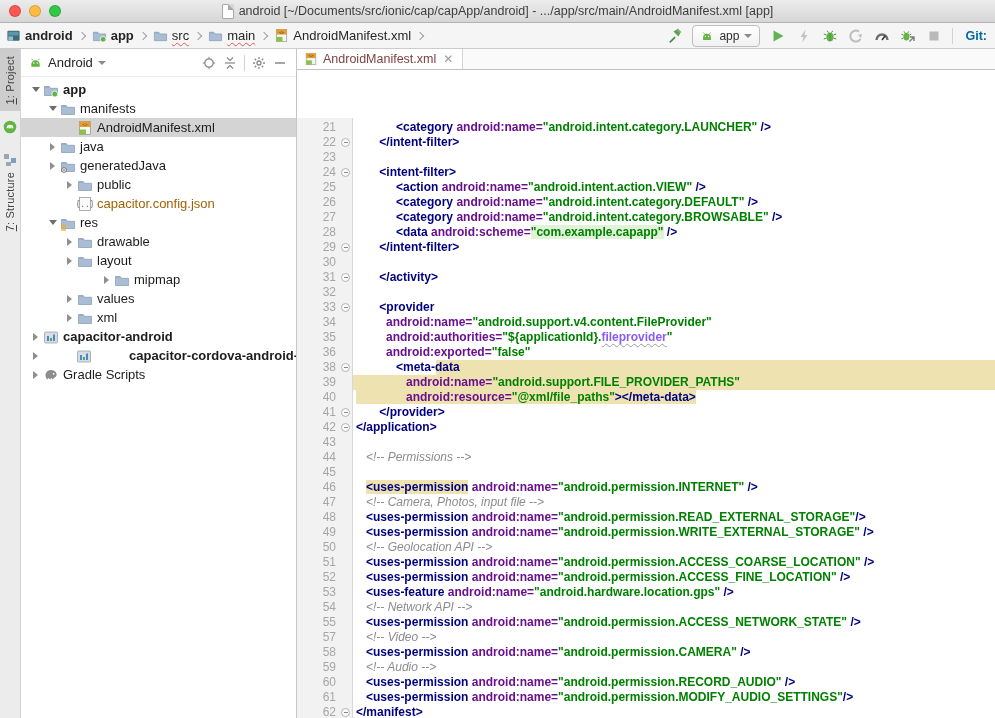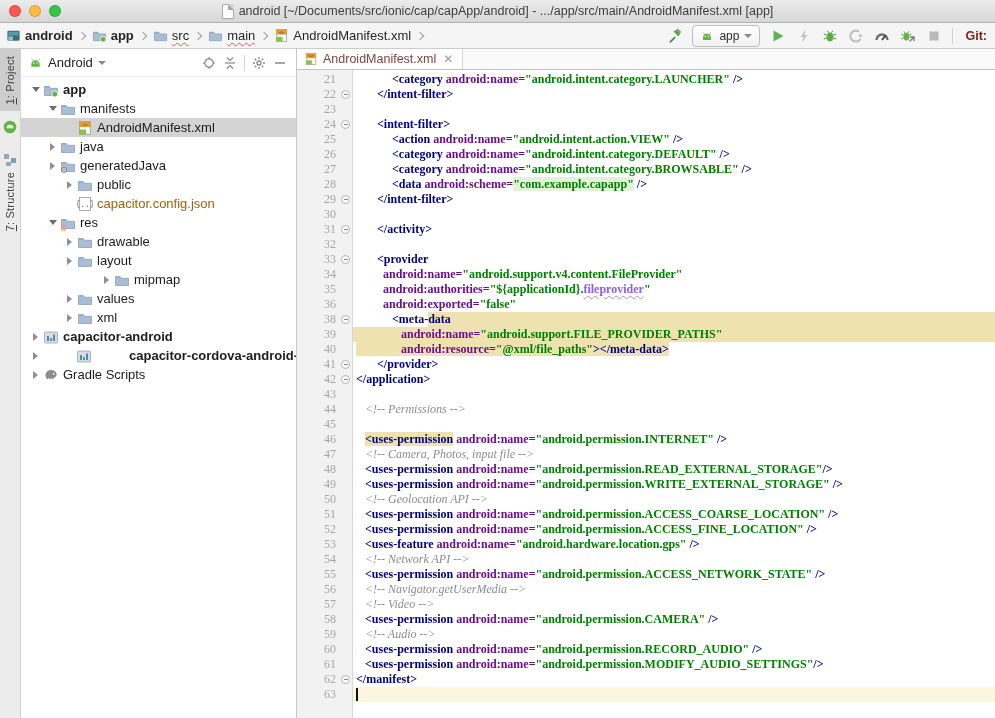--- a/index.html
+++ b/index.html
@@ -27,21 +27,21 @@
         transform:rotate(45deg);margin:0 7px 0 6px;flex:none;}
   .toolbar{display:flex;align-items:center;gap:9px;}
   .tbtn{width:17px;height:17px;display:flex;align-items:center;justify-content:center;}
   .tbtn svg{width:16px;height:16px;display:block;}
   .combo{display:flex;align-items:center;gap:5px;border:1px solid #bdbdbd;border-radius:4px;
          background:linear-gradient(#ffffff,#f1f1f1);height:20px;padding:0 7px;font-size:12px;color:#2e2e2e;}
   .combo .ic svg{width:14px;height:14px;display:block;}
   .dcaret{width:0;height:0;border-left:4px solid transparent;border-right:4px solid transparent;
           border-top:4px solid #8b8b8b;}
   .tsep{width:1px;height:16px;background:#d2d2d2;margin:0 1px;}
-  .git-label{font-size:12.5px;font-weight:bold;color:#7f1d1d;margin-left:2px;}
+  .git-label{font-size:12.5px;font-weight:bold;color:#0369a1;margin-left:2px;}
   
   .main{display:flex;height:670px;}
   .stripe{width:20px;background:#ececec;border-right:1px solid #d2d2d2;display:flex;flex-direction:column;
           align-items:center;flex:none;}
   .stripe-btn{width:20px;display:flex;flex-direction:column;align-items:center;padding:7px 0;gap:5px;}
   .stripe-btn.active{background:#cdcdcd;}
   .vlabel{writing-mode:vertical-rl;transform:rotate(180deg);font-size:11px;color:#434343;letter-spacing:.2px;}
   .stripe-ic{width:14px;height:14px;margin-top:9px;}
   .stripe-ic svg{width:14px;height:14px;display:block;}
   
@@ -65,21 +65,21 @@
   .tree-row .lbl.bold{font-weight:bold;}
   .tree-row .lbl.unversioned{color:#a16207;}
   
   .editor{flex:1;min-width:0;display:flex;flex-direction:column;background:#fff;}
   .tabbar{height:20px;flex:none;background:#fafafa;border-bottom:1px solid #c2c2c2;display:flex;align-items:stretch;}
   .tab{display:flex;align-items:center;gap:5px;padding:0 9px 0 7px;background:#fff;
        border-right:1px solid #d4d4d4;font-size:12.5px;color:#7d4341;}
   .tab .ic svg{width:14px;height:14px;display:block;}
   .tab-close{color:#9b9b9b;font-size:12px;line-height:1;margin-left:2px;}
   .editor-body{flex:1;position:relative;overflow:hidden;
-               font-family:Liberation Serif, serif;font-size:12px;line-height:15px;}
+               font-family:Liberation Sans, sans-serif;font-size:12px;line-height:15px;margin-top:48px;}
   .gutter-bg{position:absolute;left:0;top:0;bottom:0;width:55px;background:#f2f2f2;border-right:1px solid #d8d8d8;}
   .code{position:absolute;top:2px;left:0;right:0;}
   .crow{display:flex;height:15px;}
   .gut{width:56px;flex:none;box-sizing:border-box;text-align:right;padding-right:17px;
        color:#a6a6a6;position:relative;}
   .fold{position:absolute;right:3px;top:3px;width:9px;height:9px;box-sizing:border-box;
         border:1px solid #b5b5b5;border-radius:50%;background:#fcfcfc;}
   .fold:after{content:"";position:absolute;left:1.5px;right:1.5px;top:3px;border-top:1px solid #8a8a8a;}
   .cline{flex:1;white-space:pre;position:relative;padding-left:3px;min-width:0;}
   .cline.cur{background:#fbf6df;}
@@ -686,24 +686,20 @@
             </div>
             <div class="crow">
               <div class="gut">54</div>
               <div class="cline"><span class="ct">   <span class="tk-c">&lt;!-- Network API --&gt;</span></span></div>
             </div>
             <div class="crow">
               <div class="gut">55</div>
               <div class="cline"><span class="ct">   <span class="tk-t">&lt;uses-permission </span><span class="tk-a">android:name=</span><span class="tk-v">"android.permission.ACCESS_NETWORK_STATE"</span><span class="tk-t"> /&gt;</span></span></div>
             </div>
             <div class="crow">
-              <div class="gut">56</div>
-              <div class="cline"><span class="ct">   <span class="tk-c">&lt;!-- Navigator.getUserMedia --&gt;</span></span></div>
-            </div>
-            <div class="crow">
               <div class="gut">57</div>
               <div class="cline"><span class="ct">   <span class="tk-c">&lt;!-- Video --&gt;</span></span></div>
             </div>
             <div class="crow">
               <div class="gut">58</div>
               <div class="cline"><span class="ct">   <span class="tk-t">&lt;uses-permission </span><span class="tk-a">android:name=</span><span class="tk-v">"android.permission.CAMERA"</span><span class="tk-t"> /&gt;</span></span></div>
             </div>
             <div class="crow">
               <div class="gut">59</div>
               <div class="cline"><span class="ct">   <span class="tk-c">&lt;!-- Audio --&gt;</span></span></div>

